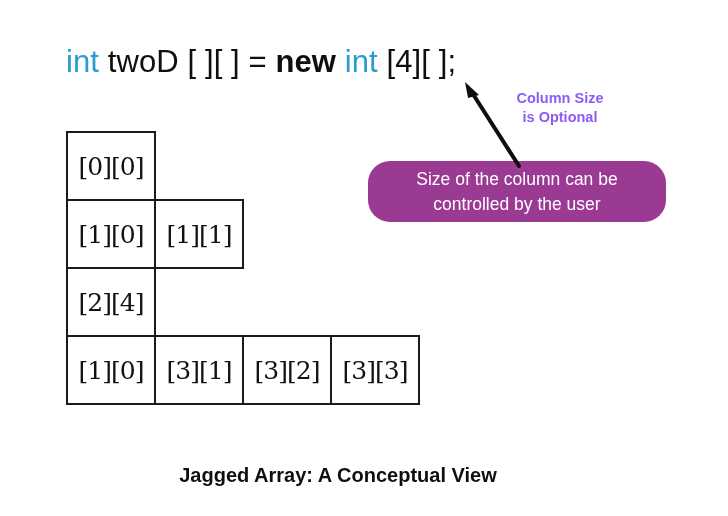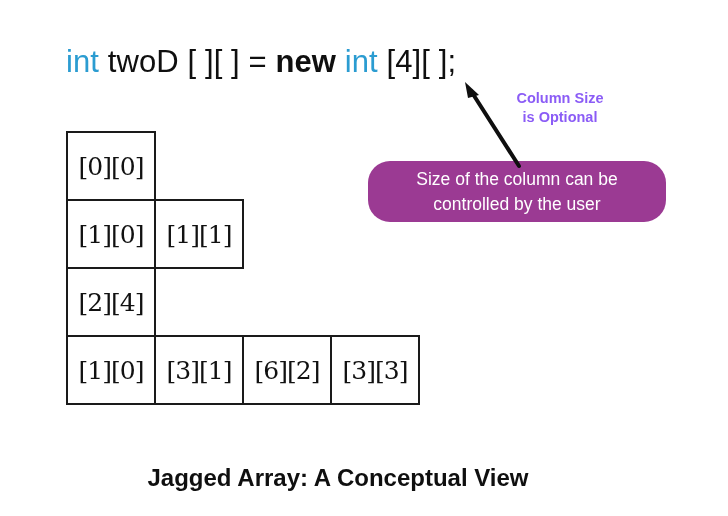--- a/index.html
+++ b/index.html
@@ -127,21 +127,21 @@
     pointer-events: none;
   }
 
   
   #caption {
     position: absolute;
     left: 0;
     top: 448px;
     width: 676px;
     text-align: center;
-    font-size: 24px;
+    font-size: 20px;
     font-weight: bold;
     color: #0f0f0f;
     white-space: nowrap;
   }
 </style>
 </head>
 <body>
 
 <div id="slide">
 
@@ -173,21 +173,21 @@
     </div>
 
     <div class="array-row">
       <div class="array-cell">
         <span class="cell-index">[1][0]</span>
       </div>
       <div class="array-cell">
         <span class="cell-index">[3][1]</span>
       </div>
       <div class="array-cell">
-        <span class="cell-index">[6][2]</span>
+        <span class="cell-index">[3][2]</span>
       </div>
       <div class="array-cell">
         <span class="cell-index">[3][3]</span>
       </div>
     </div>
 
   </div>
 
   <div id="optional-label">
     <div class="label-line">Column Size</div>

